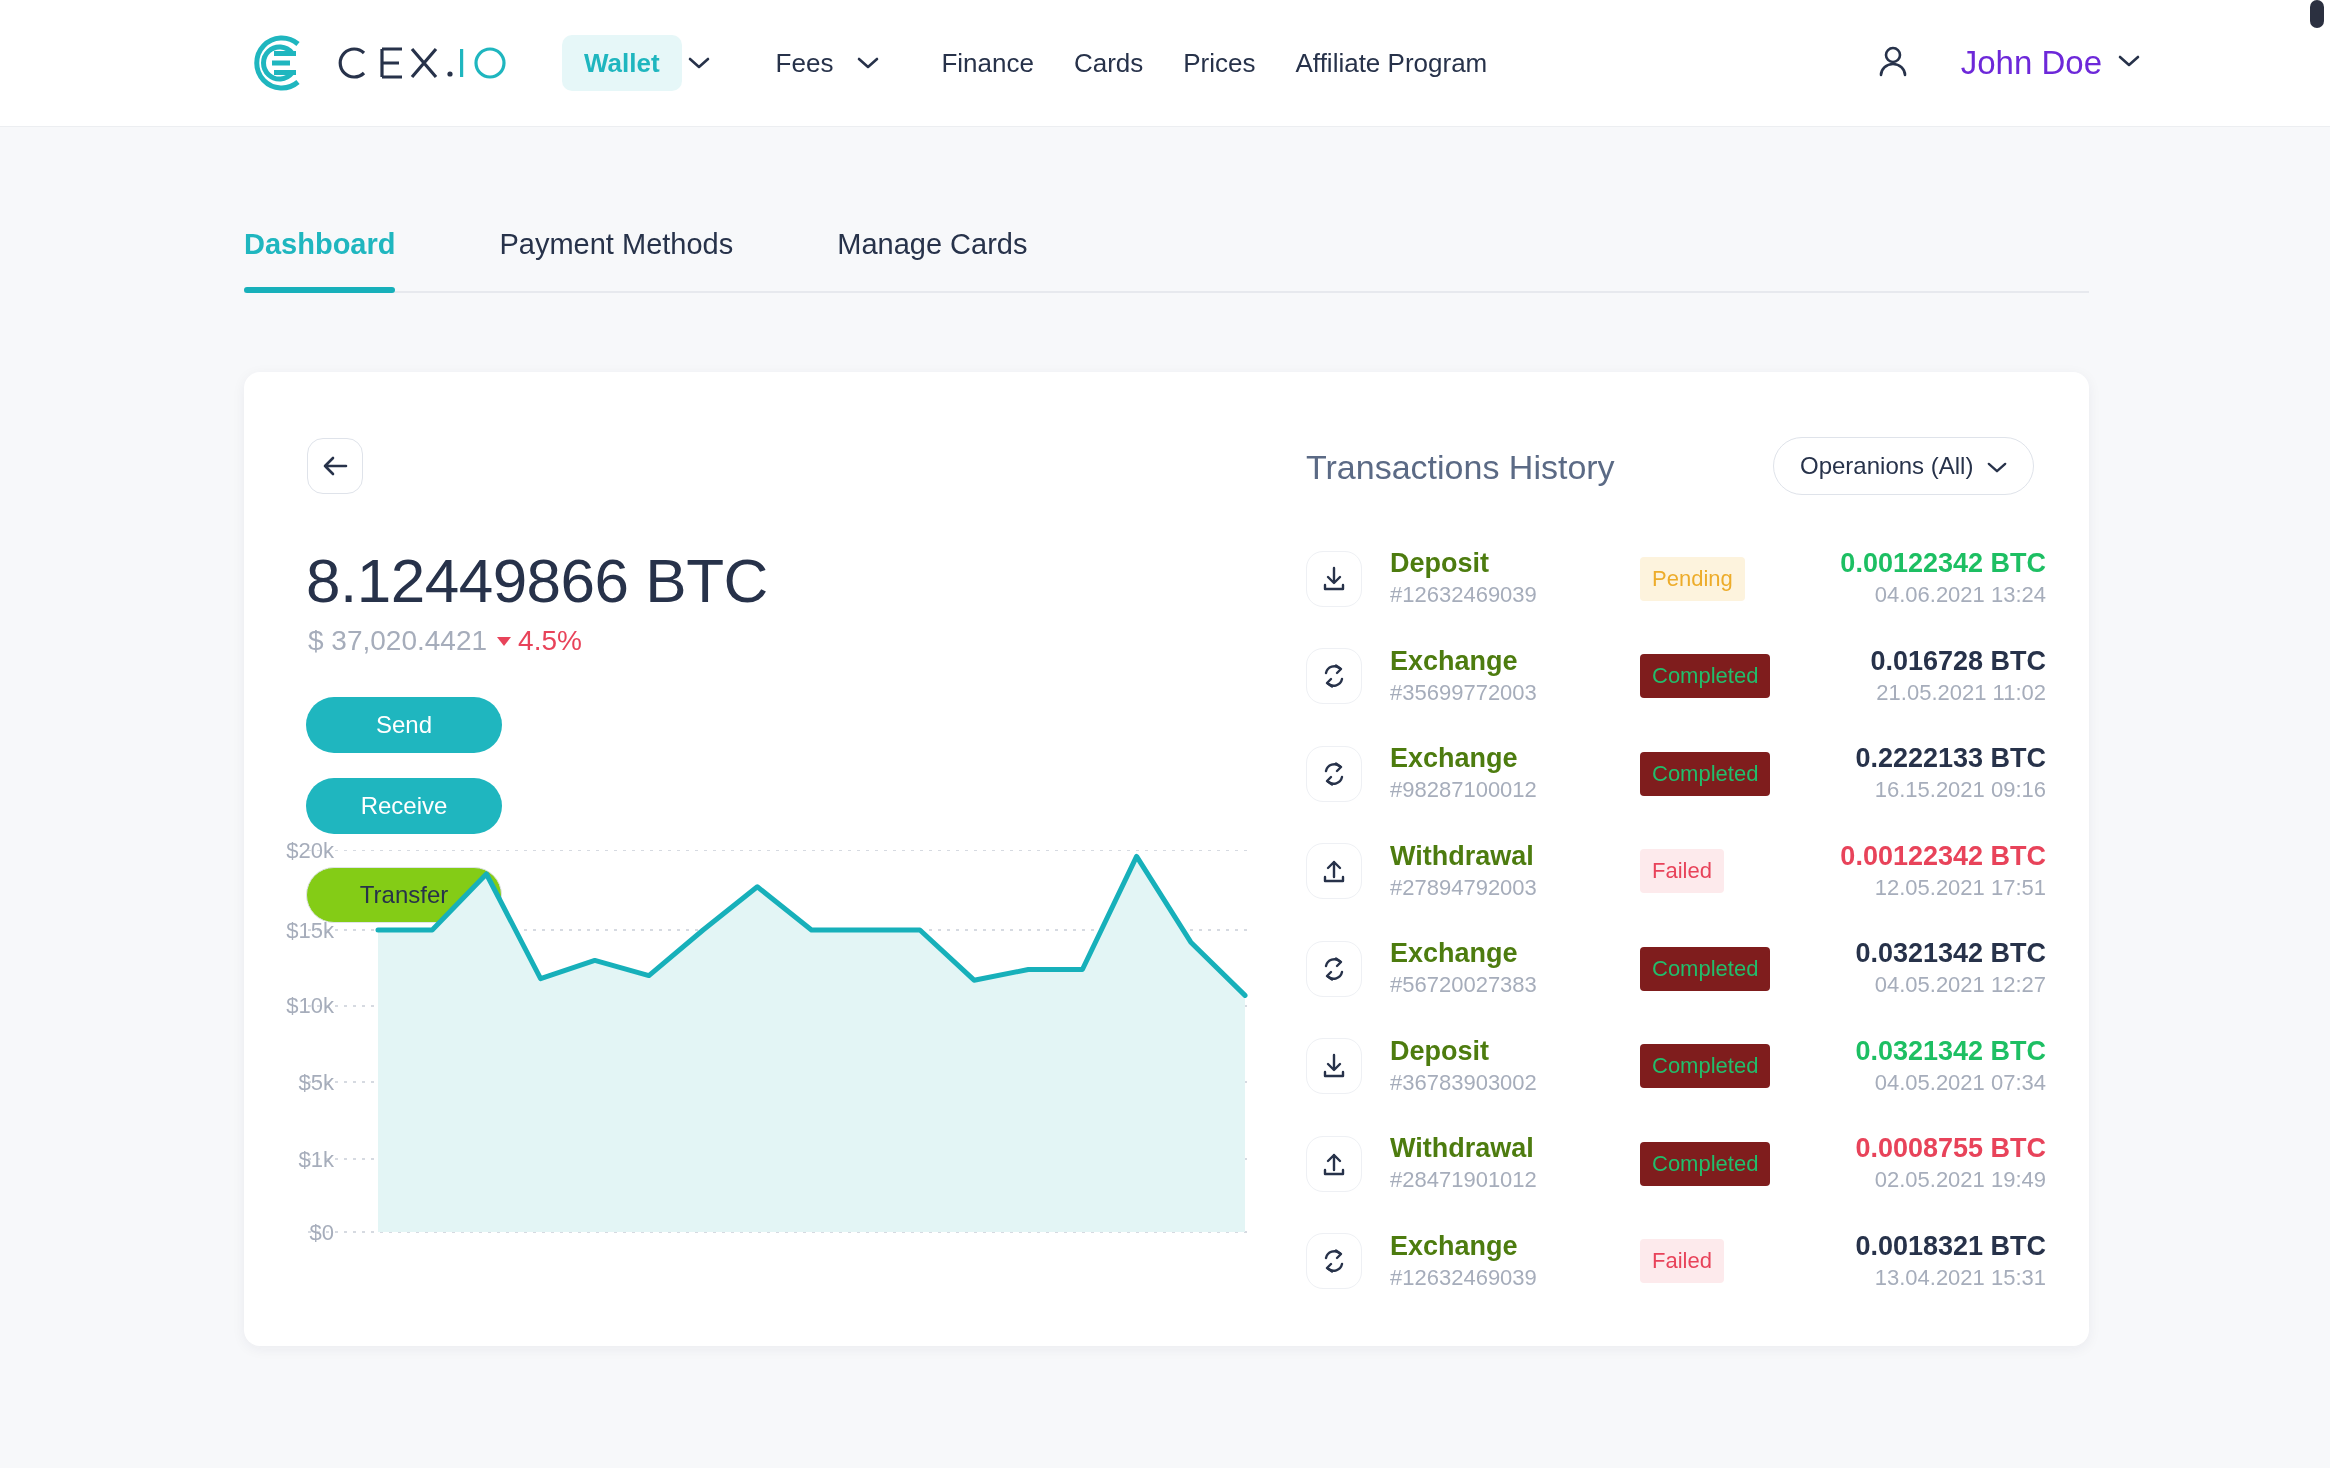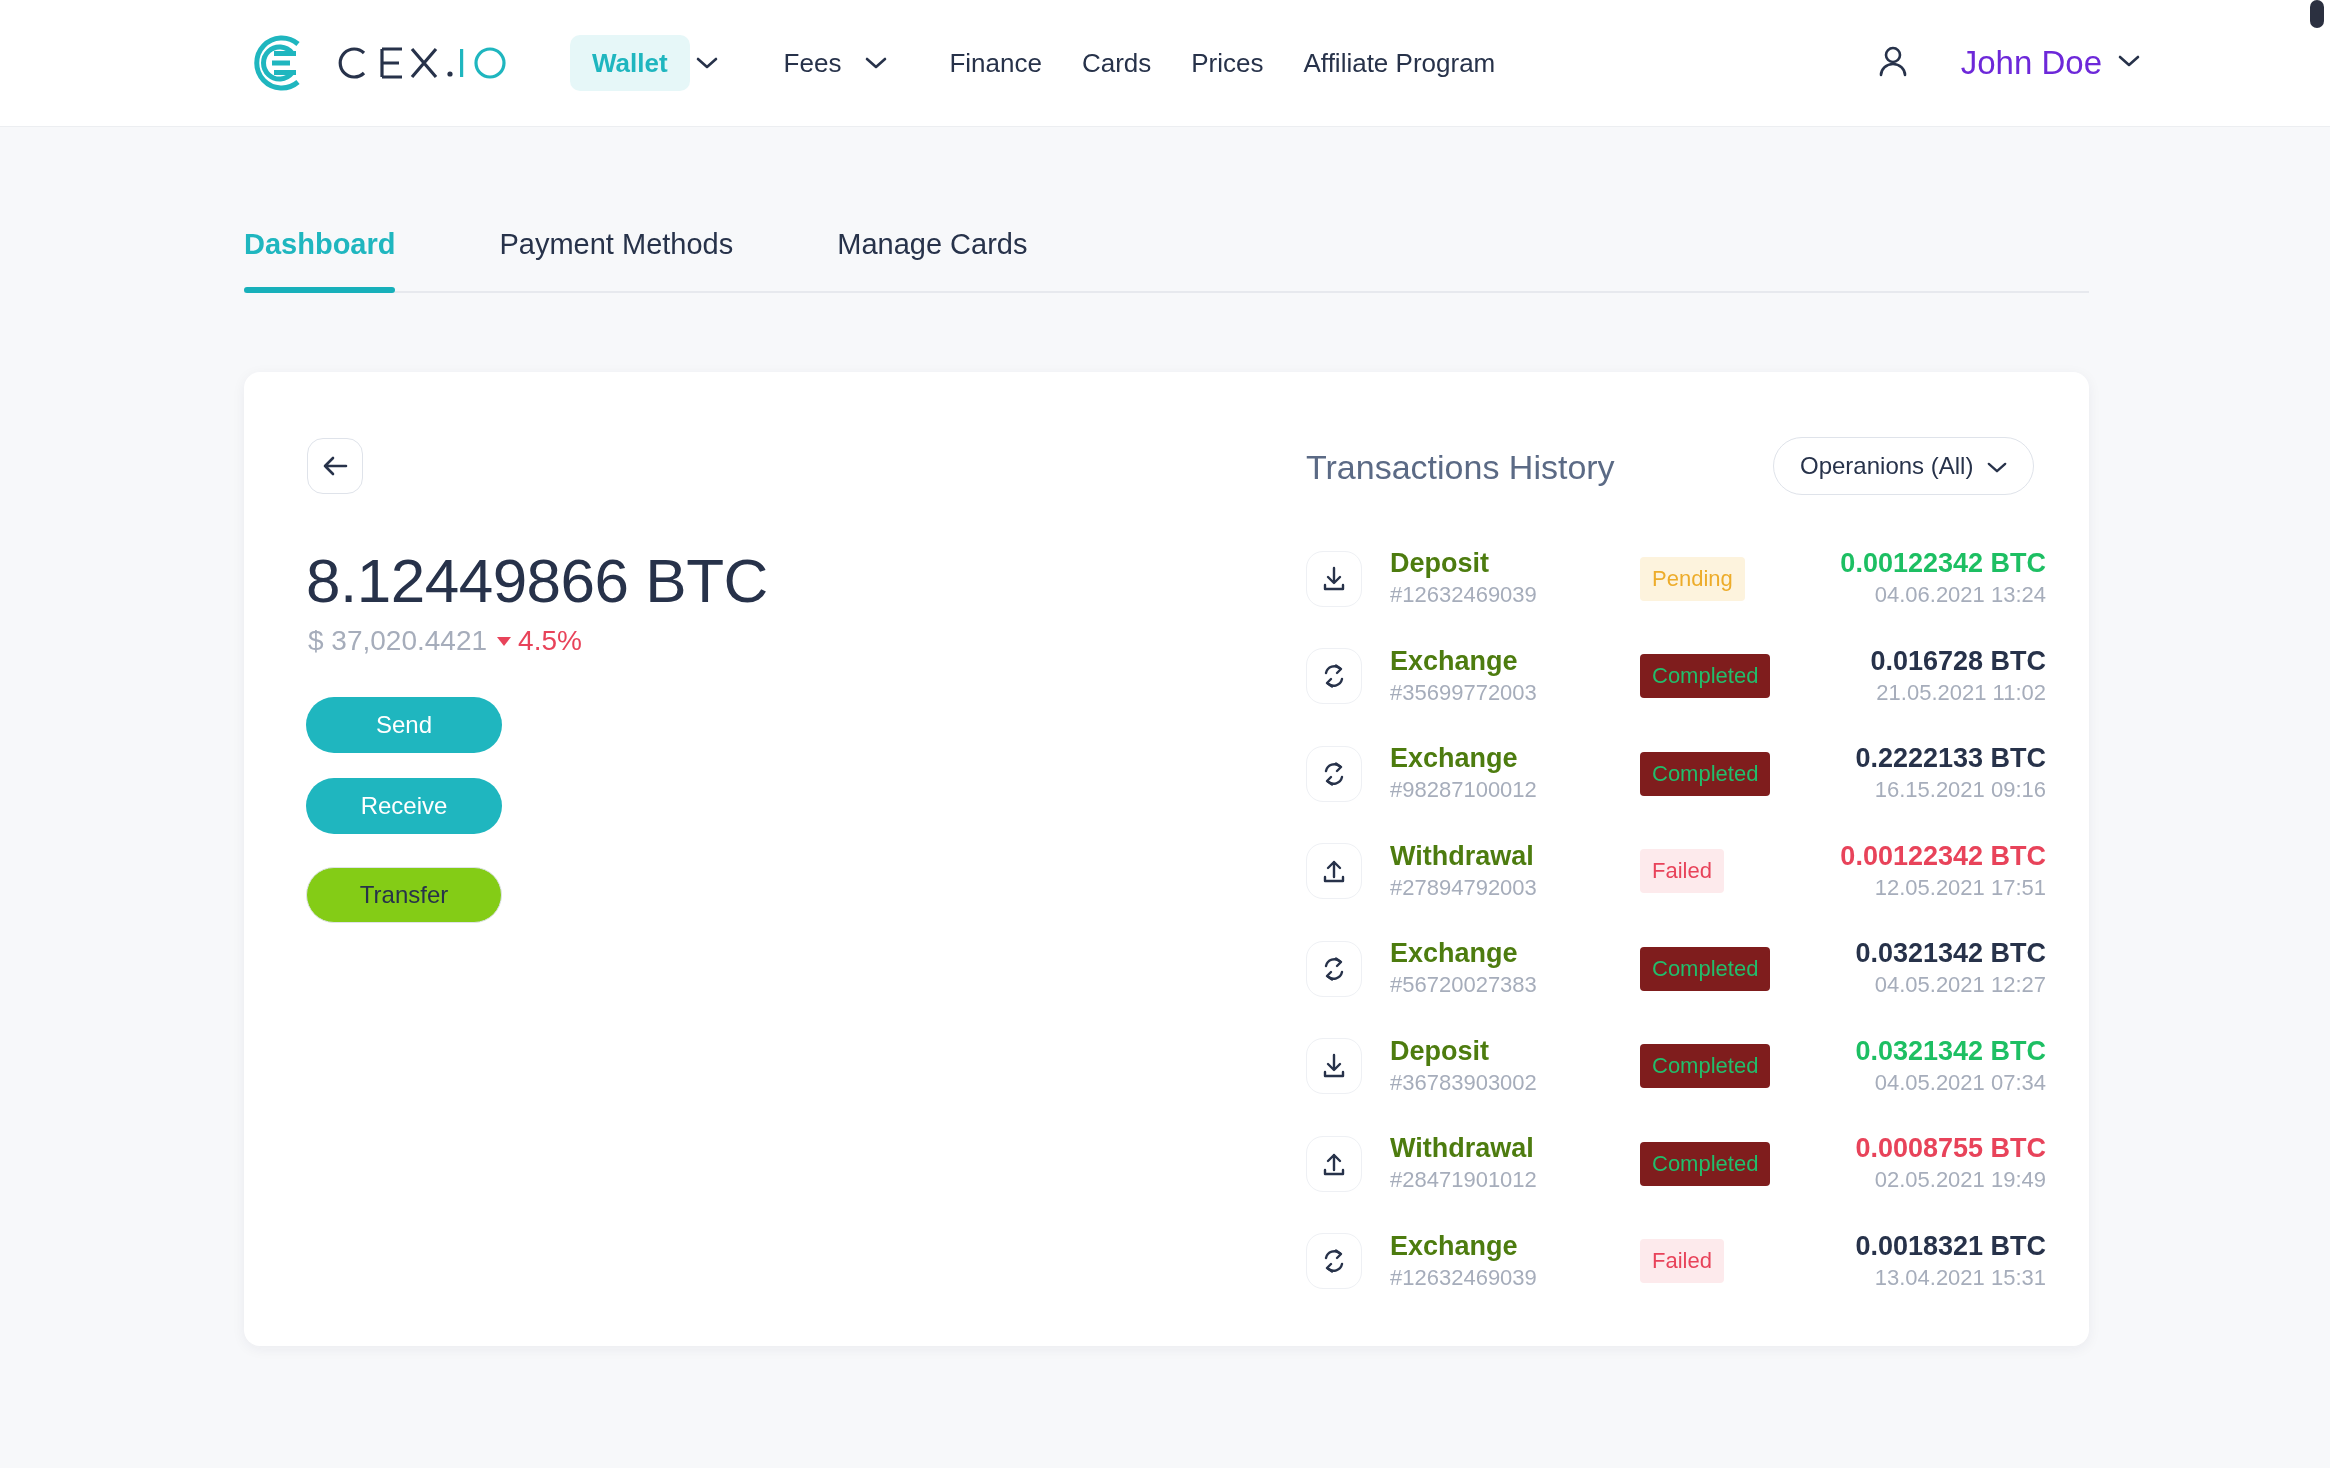--- a/index.html
+++ b/index.html
@@ -14,21 +14,21 @@
   
   .topbar {
     position: absolute; left: 0; top: 0; width: 2330px; height: 127px;
     background: #ffffff; display: flex; align-items: center;
     border-bottom: 1px solid #eceef1;
   }
   .brand { display: flex; align-items: center; gap: 18px; margin-left: 248px; }
   .brand-mark { width: 62px; height: 62px; }
   .brand-word { height: 44px; }
 
-  .nav { display: flex; align-items: center; margin-left: 32px; gap: 4px; }
+  .nav { display: flex; align-items: center; margin-left: 24px; gap: 4px; }
   .nav-item {
     display: flex; align-items: center; gap: 12px;
     font-size: 26px; color: #27324a; padding: 0 18px; height: 56px;
     border-radius: 10px; cursor: pointer; white-space: nowrap;
   }
   .nav-item.pill { background: #e6f7f8; color: #1fb6bf; font-weight: 600; padding: 0 22px; }
   .nav-group { display:flex; align-items:center; gap: 2px; }
   .nav-caret { display: inline-flex; cursor: pointer; padding: 0 14px 0 4px; }
   .nav-spacer-1 { width: 26px; }
   .nav-spacer-2 { width: 22px; }
@@ -269,20 +269,40 @@
     </span>
   </div>
 
   <div class="actions">
     <button class="btn btn-primary">Send</button>
     <button class="btn btn-primary">Receive</button>
     <button class="btn btn-ghost">Transfer</button>
   </div>
 
 
+  <div class="chart-wrap">
+    <div class="ylabel" style="left:0px;  top:-12px;">$20k</div>
+    <div class="ylabel" style="left:0px;  top:68px;">$15k</div>
+    <div class="ylabel" style="left:0px;  top:143px;">$10k</div>
+    <div class="ylabel" style="left:0px;  top:220px;">$5k</div>
+    <div class="ylabel" style="left:0px;  top:297px;">$1k</div>
+    <div class="ylabel" style="left:0px;  top:370px;">$0</div>
+    <svg id="chart-svg" width="1060" height="440" viewBox="0 0 1060 440">
+      <g id="gridlines">
+          <line x1="64" x2="1009" y1="0" y2="0" stroke="#c9ced8" stroke-width="1.6" stroke-dasharray="3 6"></line>
+          <line x1="64" x2="1009" y1="80" y2="80" stroke="#c9ced8" stroke-width="1.6" stroke-dasharray="3 6"></line>
+          <line x1="64" x2="1009" y1="156" y2="156" stroke="#c9ced8" stroke-width="1.6" stroke-dasharray="3 6"></line>
+          <line x1="64" x2="1009" y1="232" y2="232" stroke="#c9ced8" stroke-width="1.6" stroke-dasharray="3 6"></line>
+          <line x1="64" x2="1009" y1="309" y2="309" stroke="#c9ced8" stroke-width="1.6" stroke-dasharray="3 6"></line>
+          <line x1="64" x2="1009" y1="382" y2="382" stroke="#c9ced8" stroke-width="1.6" stroke-dasharray="3 6"></line>
+        </g>
+      <path id="chart-area" fill="#e3f5f5" stroke="none" d="M 134.0 80.0 L 188.2 80.0 L 242.4 24.0 L 296.6 128.6 L 350.8 110.4 L 404.9 125.6 L 459.1 80.0 L 513.3 36.8 L 567.5 80.0 L 621.7 80.0 L 675.9 80.0 L 730.1 130.2 L 784.3 119.5 L 838.4 119.5 L 892.6 6.4 L 946.8 92.2 L 1001.0 145.4 L 1001.0 382 L 134.0 382 Z"></path>
+      <polyline id="chart-line" fill="none" stroke="#17b0ba" stroke-width="5" stroke-linejoin="round" stroke-linecap="round" points="134.0,80.0 188.2,80.0 242.4,24.0 296.6,128.6 350.8,110.4 404.9,125.6 459.1,80.0 513.3,36.8 567.5,80.0 621.7,80.0 675.9,80.0 730.1,130.2 784.3,119.5 838.4,119.5 892.6,6.4 946.8,92.2 1001.0,145.4"></polyline>
+    </svg>
+  </div>
 
   <div class="tx-title">Transactions History</div>
   <div class="tx-filter">
     <span>Operanions (All)</span>
     <span>
       <svg width="20" height="12" viewBox="0 0 22 13">
           <path d="M2 2 L11 10 L20 2" fill="none" stroke="#27324a" stroke-width="2.6" stroke-linecap="round" stroke-linejoin="round"></path>
         </svg>
     </span>
   </div>

